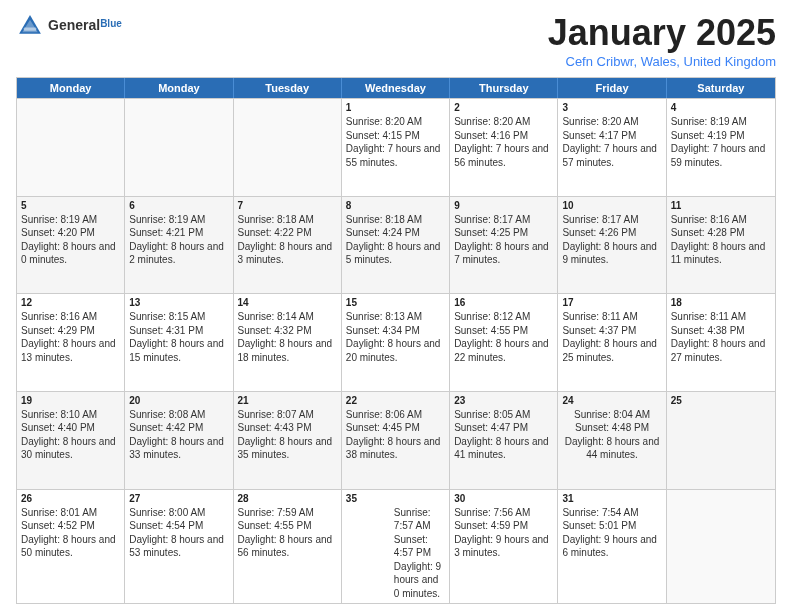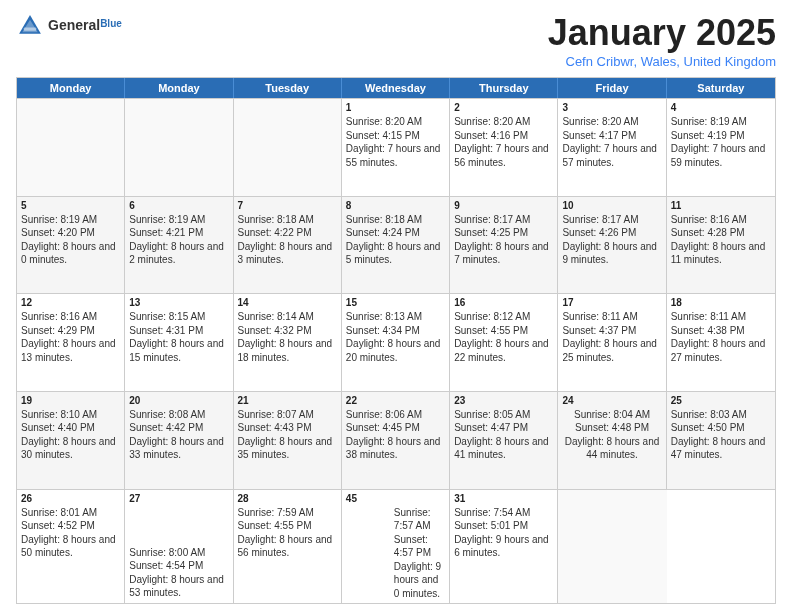--- a/index.html
+++ b/index.html
@@ -296,49 +296,52 @@
 Daylight: 8 hours and 41 minutes.</div>
           </div>
           <div class="cal-cell">
             <div class="day-num">24</div>
             <div class="cell-text" style="white-space: pre-line; text-align: center;">Sunrise: 8:04 AM
 Sunset: 4:48 PM
 Daylight: 8 hours and 44 minutes.</div>
           </div>
           <div class="cal-cell">
             <div class="day-num">25</div>
-            <div class="cell-text" style="white-space: pre-line;">Sunrise: 8:03 AM
-Sunset: 4:50 PM
-Daylight: 8 hours and 47 minutes.</div>
           </div>
         </div>
         <div class="cal-row">
           <div class="cal-cell">
             <div class="day-num">26</div>
             <div class="cell-text" style="white-space: pre-line;">Sunrise: 8:01 AM
 Sunset: 4:52 PM
 Daylight: 8 hours and 50 minutes.</div>
           </div>
           <div class="cal-cell">
             <div class="day-num">27</div>
-            <div class="cell-text" style="white-space: pre-line; margin-top: 40px;">Sunrise: 8:00 AM
+            <div class="cell-text" style="white-space: pre-line;">Sunrise: 8:00 AM
 Sunset: 4:54 PM
 Daylight: 8 hours and 53 minutes.</div>
           </div>
           <div class="cal-cell">
             <div class="day-num">28</div>
             <div class="cell-text" style="white-space: pre-line;">Sunrise: 7:59 AM
 Sunset: 4:55 PM
 Daylight: 8 hours and 56 minutes.</div>
           </div>
           <div class="cal-cell">
-            <div class="day-num">45</div>
+            <div class="day-num">35</div>
             <div class="cell-text" style="white-space: pre-line; margin-left: 48px;">Sunrise: 7:57 AM
 Sunset: 4:57 PM
 Daylight: 9 hours and 0 minutes.</div>
+          </div>
+          <div class="cal-cell">
+            <div class="day-num">30</div>
+            <div class="cell-text" style="white-space: pre-line;">Sunrise: 7:56 AM
+Sunset: 4:59 PM
+Daylight: 9 hours and 3 minutes.</div>
           </div>
           <div class="cal-cell">
             <div class="day-num">31</div>
             <div class="cell-text" style="white-space: pre-line;">Sunrise: 7:54 AM
 Sunset: 5:01 PM
 Daylight: 9 hours and 6 minutes.</div>
           </div>
           <div class="cal-cell empty"></div>
         </div>
       </div>

